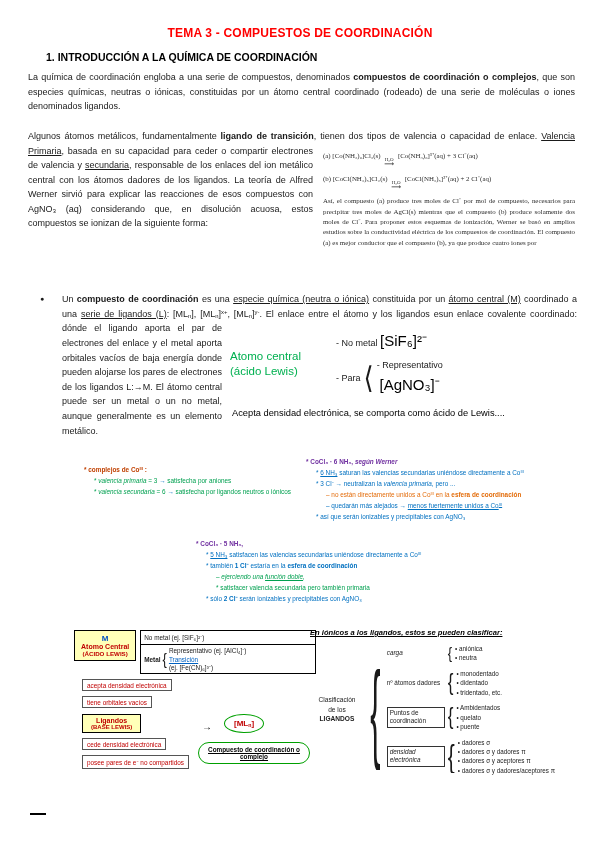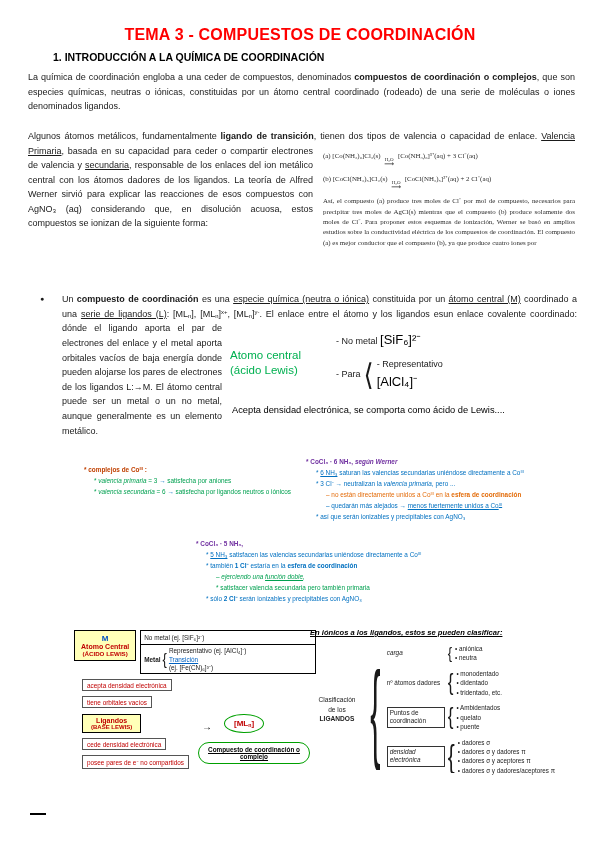--- a/index.html
+++ b/index.html
@@ -4,22 +4,22 @@
 <style>
   * { margin:0; padding:0; box-sizing:border-box; }
   html,body { background:#ffffff; }
   .page { position:relative; width:600px; height:848px; background:#fff;
           font-family:"Liberation Sans", sans-serif; color:#1a1a1a; overflow:hidden; }
 
   .sup { font-size:0.65em; vertical-align:0.55em; }
   .sub { font-size:0.65em; vertical-align:-0.25em; }
 
   .doc-title { position:absolute; top:26px; left:0; width:100%; text-align:center;
-               color:#ff0000; font-weight:bold; font-size:16px; letter-spacing:.2px; }
-  .section-heading { position:absolute; top:51px; left:53px; font-size:10.5px; font-weight:bold; color:#000; }
+               color:#ff0000; font-weight:bold; font-size:12px; letter-spacing:.2px; }
+  .section-heading { position:absolute; top:51px; left:46px; font-size:10.5px; font-weight:bold; color:#000; }
 
   .para { position:absolute; left:28px; width:547px; font-size:9px; line-height:1.62; text-align:justify; }
   .p1 { top:70px; }
   .p2 { top:129px; }
 
   
   .fig-ionization { float:right; width:252px; margin:6px 0 4px 10px; display:block;
                     font-family:"Liberation Serif", serif; color:#2b2b2b; }
   .eq { display:block; font-size:6.9px; white-space:nowrap; margin-bottom:5px; }
   .rxn-arrow { display:inline-flex; flex-direction:column; align-items:center;
@@ -32,21 +32,21 @@
   .bullet-dot { width:22px; font-size:7px; padding-top:3px; }
   .bullet-content { flex:1; font-size:9px; line-height:1.62; text-align:justify; }
 
   
   .fig-atomo { float:right; width:347px; margin:4px 0 2px 8px; display:block; text-align:left; }
   .fa-main { display:flex; align-items:center; gap:6px; padding:4px 0 2px 0; }
   .fa-label { color:#00b050; font-size:11.5px; width:100px; line-height:1.3; display:block; }
   .fa-label span { display:block; }
   .fa-items { flex:1; }
   .fa-item1 { display:block; font-size:9px; margin-bottom:3px; }
-  .formula { font-size:13px; color:#000; }
+  .formula { font-size:15px; color:#000;text-align:center; }
   .fa-metal-row { display:flex; align-items:center; gap:3px; }
   .fa-metal { font-size:9px; }
   .fa-brace { font-size:26px; font-weight:300; transform:scaleY(1.15); display:inline-block; }
   .fa-sub-items { display:flex; flex-direction:column; gap:3px; font-size:9px; }
   .fa-sub-items span { display:block; }
   .fa-acepta { display:block; font-weight:normal; font-size:9.3px; margin:5px 0 0 2px; color:#000; }
 
   
   .ann { position:absolute; font-size:6.4px; line-height:1.72; }
   .ann-a { left:84px;  top:464px; width:242px; }
@@ -102,21 +102,21 @@
   .footer-mark { position:absolute; left:30px; top:813px; width:16px; height:2px; background:#000; }
 </style>
 </head>
 <body>
 
 <div class="page">
 
   <div class="doc-title">TEMA 3 - COMPUESTOS DE COORDINACIÓN</div>
   <div class="section-heading">1. INTRODUCCIÓN A LA QUÍMICA DE COORDINACIÓN</div>
 
-  <div class="para p1"><span>La química de coordinación engloba a una ceder de compuestos, denominados </span><span style="font-weight: bold;">compuestos de coordinación o complejos</span><span>, que son especies químicas, neutras o iónicas, constituidas por un átomo central coordinado (rodeado) de una serie de moléculas o iones denominados ligandos.</span></div>
+  <div class="para p1"><span>La química de coordinación engloba a una serie de compuestos, denominados </span><span style="font-weight: bold;">compuestos de coordinación o complejos</span><span>, que son especies químicas, neutras o iónicas, constituidas por un átomo central coordinado (rodeado) de una serie de moléculas o iones denominados ligandos.</span></div>
 
   <div class="para p2">
     <span><span>Algunos átomos metálicos, fundamentalmente </span><span style="font-weight: bold;">ligando de transición</span><span>, tienen dos tipos de valencia o capacidad de enlace. </span></span><span class="fig-ionization">
         <span class="eq"><span>(a)   [Co(NH₃)₆]Cl₃(s) </span><span class="rxn-arrow">
             <span class="rxn-over">H₂O</span>
             <span class="rxn-line">⟶</span>
           </span><span> [Co(NH₃)₆]³⁺(aq)  +  3 Cl⁻(aq)</span></span>
         <span class="eq"><span>(b)   [CoCl(NH₃)₅]Cl₂(s) </span><span class="rxn-arrow">
             <span class="rxn-over">H₂O</span>
             <span class="rxn-line">⟶</span>
@@ -135,21 +135,21 @@
               <span>(ácido Lewis)</span>
             </span>
             <span class="fa-items">
               <span class="fa-item1"><span>- No metal  </span><span class="formula">[SiF₆]²⁻</span></span>
               <span class="fa-metal-row">
                 <span class="fa-metal">- Para</span>
                 <span class="fa-brace">⟨</span>
                 <span class="fa-sub-items">
                   <span>
                     <span>- Representativo  </span>
-                    <span class="formula">[AlCl₄]⁻</span>
+                    <span class="formula">[AgNO₃]⁻</span>
                   </span>
                 </span>
               </span>
             </span>
           </span>
           <span class="fa-acepta">Acepta densidad electrónica, se comporta como ácido de Lewis....</span>
         </span><span><span>un enlace covalente coordinado: dónde el ligando aporta el par de electrones del enlace y el metal aporta orbitales vacíos de baja energía donde pueden alojarse los pares de electrones de los ligandos L:→M. El átomo central puede ser un metal o un no metal, aunque generalmente es un elemento metálico.</span></span>
     </div>
   </div>
 

